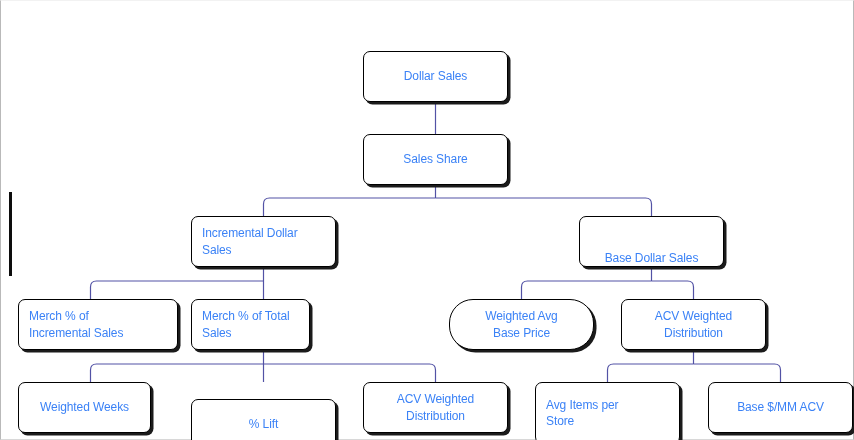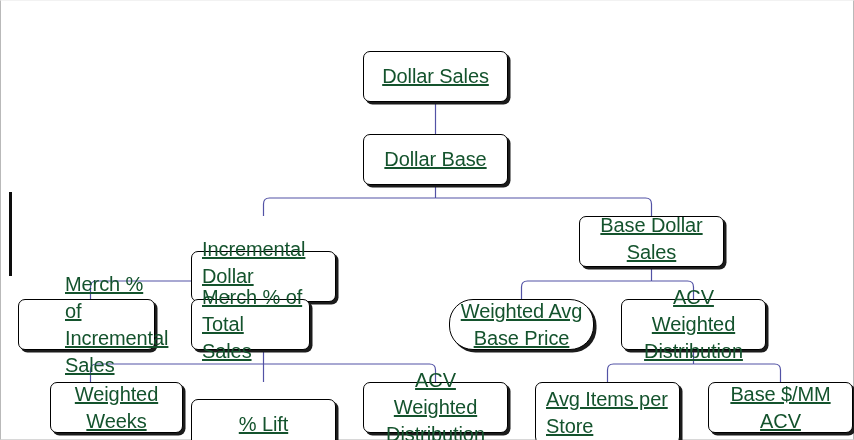--- a/index.html
+++ b/index.html
@@ -29,26 +29,25 @@
     border:1.6px solid #000000;
     border-radius:7px;
     box-shadow:2.5px 2.5px 0 0 #1b1b1b;
     display:flex;
     align-items:center;
     z-index:3;
   }
   .node .label{
     display:block;
     width:100%;
-    font-size:20px;
+    font-size:12px;
     line-height:1.35;
-    color:#14532d;
+    color:#3b82f6;
     letter-spacing:-0.1px;
     white-space:pre-line;
-    text-decoration:underline;
   }
   .node.center .label{ text-align:center; padding:0 8px; }
   .node.left   .label{ text-align:left;   padding:0 0 0 10px; }
 
   
   #slider{
     position:absolute;
     left:0;top:186px;
     width:22px;height:106px;
     z-index:5;
@@ -84,46 +83,46 @@
       <path d="M 692.5 349 L 692.5 363" fill="none" stroke="#5252a5" stroke-width="1.2"></path>
       <path d="M 692.5 363 L 612.5 363 Q 606.5 363 606.5 369 L 606.5 381" fill="none" stroke="#5252a5" stroke-width="1.2"></path>
       <path d="M 692.5 363 L 773.5 363 Q 779.5 363 779.5 369 L 779.5 381" fill="none" stroke="#5252a5" stroke-width="1.2"></path>
     </svg>
 
   <div id="nodes">
       <div class="node center" style="left: 362px; top: 50px; width: 145px; height: 51px;">
         <span class="label">Dollar Sales</span>
       </div>
       <div class="node center" style="left: 362px; top: 133px; width: 145px; height: 51px;">
-        <span class="label">Dollar Base</span>
+        <span class="label">Sales Share</span>
       </div>
-      <div class="node left" style="left: 190px; top: 215px; width: 145px; height: 51px; margin-top: 35px;">
+      <div class="node left" style="left: 190px; top: 215px; width: 145px; height: 51px;">
         <span class="label">Incremental Dollar
 Sales</span>
       </div>
       <div class="node center" style="left: 578px; top: 215px; width: 145px; height: 51px; align-items: flex-end;">
         <span class="label">Base Dollar Sales</span>
       </div>
-      <div class="node left" style="left: 17px; top: 298px; width: 137px; height: 51px; padding-left: 36px;">
+      <div class="node left" style="left: 17px; top: 298px; width: 160px; height: 51px;">
         <span class="label">Merch % of
 Incremental Sales</span>
       </div>
       <div class="node left" style="left: 190px; top: 298px; width: 119px; height: 51px;">
         <span class="label">Merch % of Total
 Sales</span>
       </div>
       <div class="node center" style="left: 448px; top: 298px; width: 145px; height: 51px; border-radius: 24px;">
         <span class="label">Weighted Avg
 Base Price</span>
       </div>
       <div class="node center" style="left: 620px; top: 298px; width: 145px; height: 51px;">
         <span class="label">ACV Weighted
 Distribution</span>
       </div>
-      <div class="node center" style="left: 17px; top: 381px; width: 133px; height: 51px; margin-left: 32px;">
+      <div class="node center" style="left: 17px; top: 381px; width: 133px; height: 51px;">
         <span class="label">Weighted Weeks</span>
       </div>
       <div class="node center" style="left: 190px; top: 398px; width: 145px; height: 51px;">
         <span class="label">% Lift</span>
       </div>
       <div class="node center" style="left: 362px; top: 381px; width: 145px; height: 51px;">
         <span class="label">ACV Weighted
 Distribution</span>
       </div>
       <div class="node left" style="left: 534px; top: 381px; width: 145px; height: 62px;">

